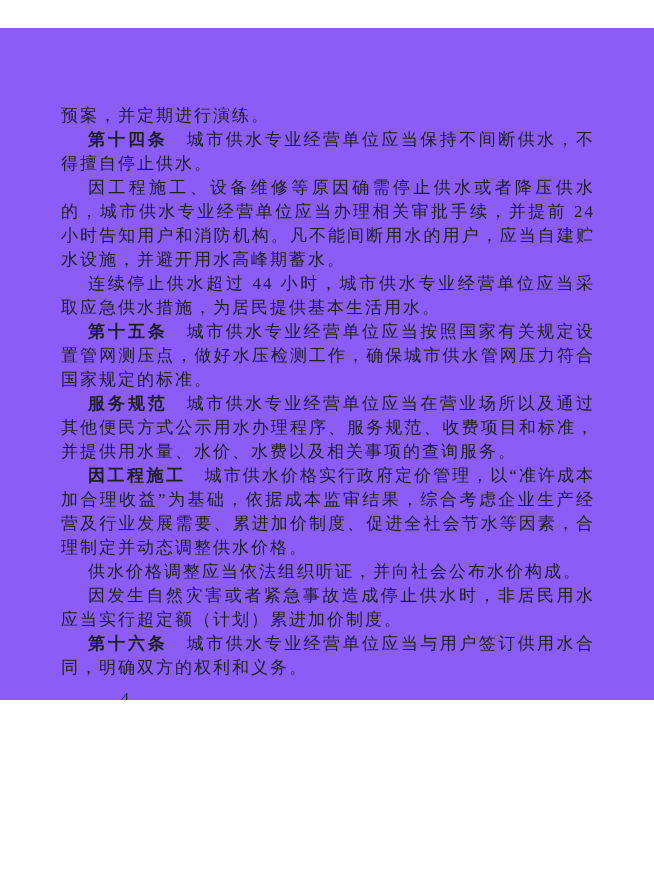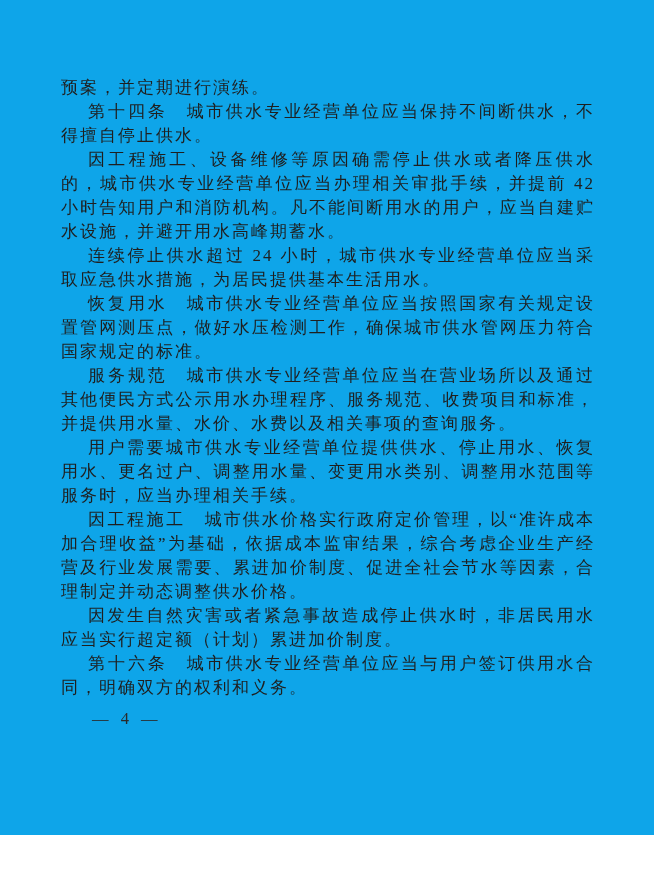--- a/index.html
+++ b/index.html
@@ -3,25 +3,26 @@
 <meta charset="utf-8">
 <style>
   html, body {
     margin: 0;
     padding: 0;
     background: #ffffff;
   }
   .page {
     position: relative;
     width: 654px;
-    height: 835px;
-    background: #0ea5e9;
+    height: 672px;
+    background: #8b5cf6;
     overflow: hidden;
     font-family: "Liberation Serif", "DejaVu Serif", serif;
     color: #1f1f1f;
+    margin-top: 28px;
   }
   .content {
     position: absolute;
     top: 76px;
     left: 61px;
     width: 534px;
   }
   .content p {
     margin: 0;
     padding: 0;
@@ -29,21 +30,21 @@
     line-height: 24px;
     letter-spacing: 2px;
     text-align: justify;
     text-align-last: left;
     word-break: break-all;
   }
   .content p.indent {
     text-indent: 27px;
   }
   .content p .art {
-    font-weight: 400;
+    font-weight: 700;
     margin-right: 19px;
     letter-spacing: 2.5px;
   }
   .page-number {
     margin-top: 9px;
     margin-left: 31px;
     font-size: 16.5px;
     letter-spacing: 4px;
     color: #2a2a2a;
   }
@@ -51,33 +52,33 @@
 </head>
 <body>
 
 <div class="page">
   <div class="content">
 
     <p><span>预案，并定期进行演练。</span></p>
 
     <p class="indent"><b class="art">第十四条</b><span>城市供水专业经营单位应当保持不间断供水，不得擅自停止供水。</span></p>
 
-    <p class="indent"><span>因工程施工、设备维修等原因确需停止供水或者降压供水的，城市供水专业经营单位应当办理相关审批手续，并提前 42 小时告知用户和消防机构。凡不能间断用水的用户，应当自建贮水设施，并避开用水高峰期蓄水。</span></p>
+    <p class="indent"><span>因工程施工、设备维修等原因确需停止供水或者降压供水的，城市供水专业经营单位应当办理相关审批手续，并提前 24 小时告知用户和消防机构。凡不能间断用水的用户，应当自建贮水设施，并避开用水高峰期蓄水。</span></p>
 
 
-    <p class="indent"><span>连续停止供水超过 24 小时，城市供水专业经营单位应当采取应急供水措施，为居民提供基本生活用水。</span></p>
+    <p class="indent"><span>连续停止供水超过 44 小时，城市供水专业经营单位应当采取应急供水措施，为居民提供基本生活用水。</span></p>
 
-    <p class="indent"><b class="art">恢复用水</b><span>城市供水专业经营单位应当按照国家有关规定设置管网测压点，做好水压检测工作，确保城市供水管网压力符合国家规定的标准。</span></p>
+    <p class="indent"><b class="art">第十五条</b><span>城市供水专业经营单位应当按照国家有关规定设置管网测压点，做好水压检测工作，确保城市供水管网压力符合国家规定的标准。</span></p>
 
     <p class="indent"><b class="art">服务规范</b><span>城市供水专业经营单位应当在营业场所以及通过其他便民方式公示用水办理程序、服务规范、收费项目和标准，并提供用水量、水价、水费以及相关事项的查询服务。</span></p>
 
-    <p class="indent"><span>用户需要城市供水专业经营单位提供供水、停止用水、恢复用水、更名过户、调整用水量、变更用水类别、调整用水范围等服务时，应当办理相关手续。</span></p>
 
     <p class="indent"><b class="art">因工程施工</b><span>城市供水价格实行政府定价管理，以“准许成本加合理收益”为基础，依据成本监审结果，综合考虑企业生产经营及行业发展需要、累进加价制度、促进全社会节水等因素，合理制定并动态调整供水价格。</span></p>
 
+    <p class="indent"><span>供水价格调整应当依法组织听证，并向社会公布水价构成。</span></p>
 
     <p class="indent"><span>因发生自然灾害或者紧急事故造成停止供水时，非居民用水应当实行超定额（计划）累进加价制度。</span></p>
 
     <p class="indent"><b class="art">第十六条</b><span>城市供水专业经营单位应当与用户签订供用水合同，明确双方的权利和义务。</span></p>
 
     <div class="page-number">— 4 —</div>
 
   </div>
 </div>
 

